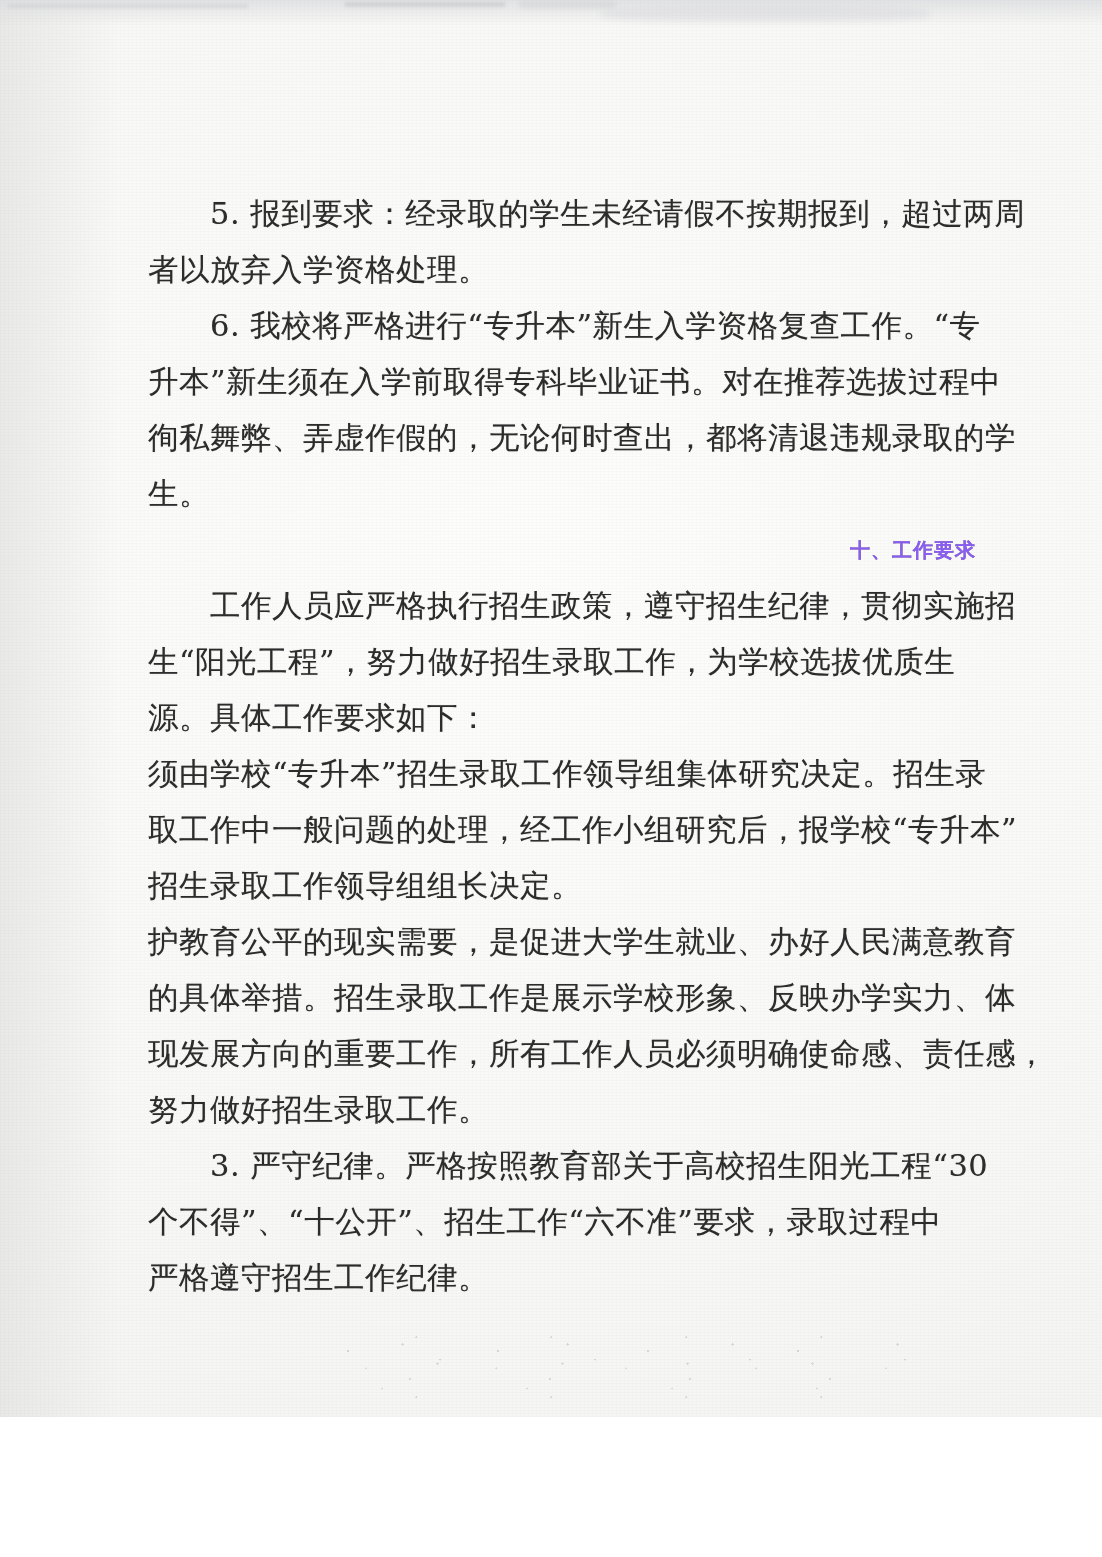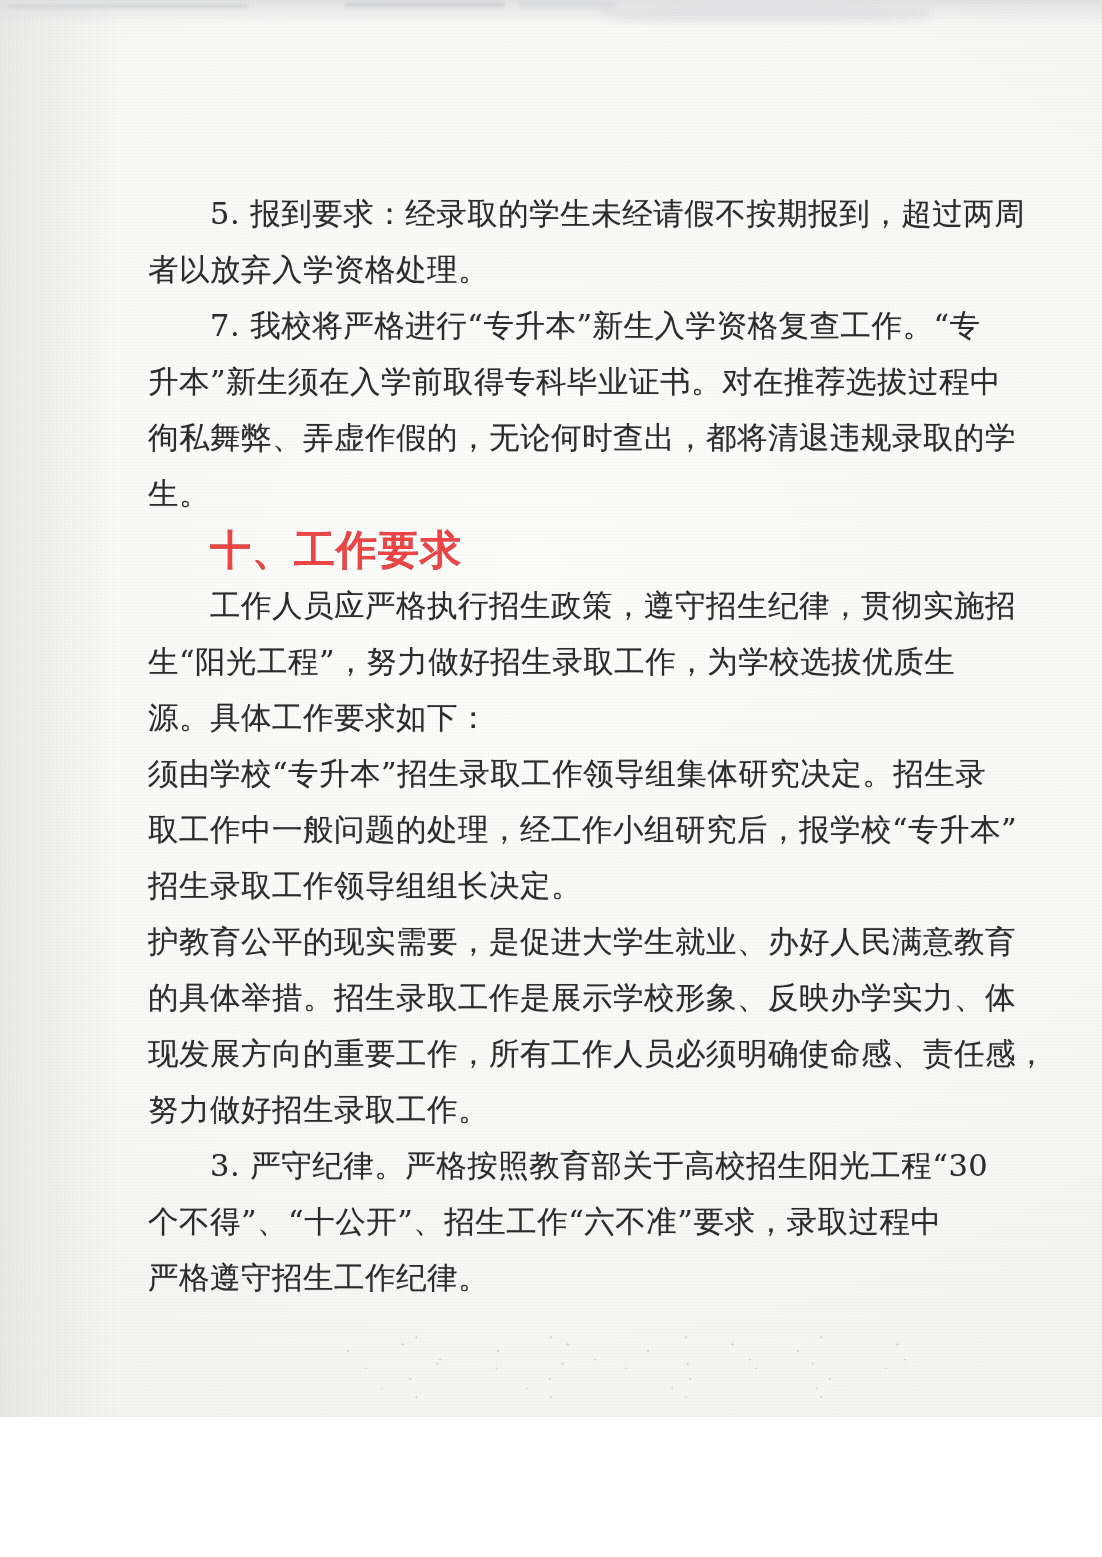--- a/index.html
+++ b/index.html
@@ -96,29 +96,30 @@
     font-size: 30.5px;
     line-height: 56px;
     color: #2b2b2c;
     letter-spacing: 0.5px;
     white-space: pre;
     text-shadow: 0 0 0.8px rgba(70,70,72,0.45);
     filter: blur(0.18px);
   }
   .line.indent { text-indent: 62px; }
   .heading {
-    font-size: 41px;
+    font-size: 20px;
     line-height: 56px;
     font-weight: bold;
-    color: #ef4444;
+    color: #8b5cf6;
     text-indent: 62px;
     white-space: pre;
     letter-spacing: 1px;
     font-family: "DejaVu Sans", "Liberation Sans", sans-serif;
     text-shadow: 0 0 0.6px rgba(30,30,32,0.6);
+    text-align: right;
   }
 
   #page-footer {
     position: absolute;
     left: 0;
     right: 0;
     top: 1412px;
     text-align: right;
     padding-right: 128px;
   }
@@ -141,21 +142,21 @@
   <div id="scan-artifact-bar-a"></div>
   <div id="scan-artifact-bar-b"></div>
   <div id="scan-artifact-bar-c"></div>
   <div id="scan-artifact-smudge"></div>
 
   <div id="text-body">
 
     <div class="line indent">5. 报到要求：经录取的学生未经请假不按期报到，超过两周</div>
     <div class="line">者以放弃入学资格处理。</div>
 
-    <div class="line indent">7. 我校将严格进行“专升本”新生入学资格复查工作。“专</div>
+    <div class="line indent">6. 我校将严格进行“专升本”新生入学资格复查工作。“专</div>
     <div class="line">升本”新生须在入学前取得专科毕业证书。对在推荐选拔过程中</div>
     <div class="line">徇私舞弊、弄虚作假的，无论何时查出，都将清退违规录取的学</div>
     <div class="line">生。</div>
 
     <div class="heading">十、工作要求</div>
 
     <div class="line indent">工作人员应严格执行招生政策，遵守招生纪律，贯彻实施招</div>
     <div class="line">生“阳光工程”，努力做好招生录取工作，为学校选拔优质生</div>
     <div class="line">源。具体工作要求如下：</div>
 

